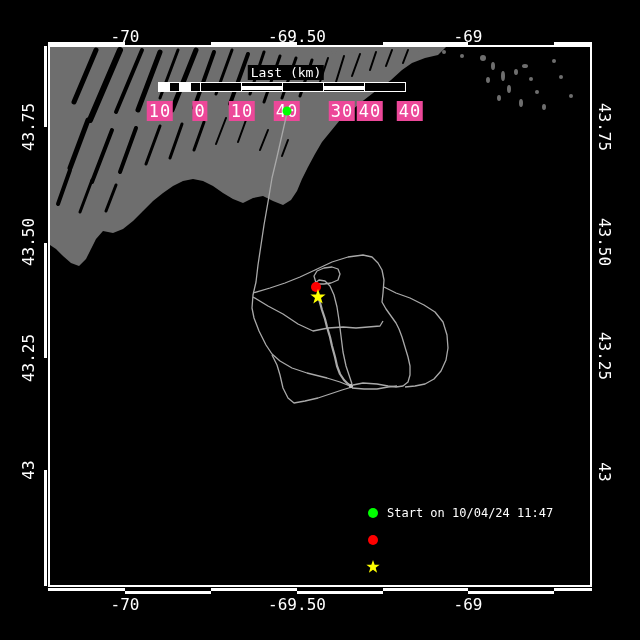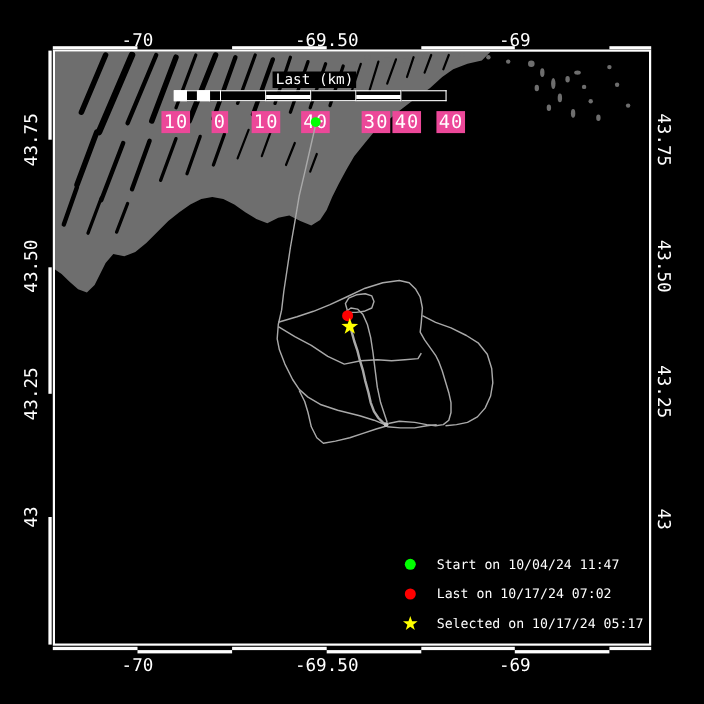--- a/index.html
+++ b/index.html
@@ -20,21 +20,21 @@
   .scell{height:8px;border:1px solid #fff;border-left-width:0;background:#000;box-sizing:content-box;}
   .scell.first{border-left-width:1px;}
   .scell.wfill{background:#fff;}
   .scell.striped{background:linear-gradient(#000 0 3px,#fff 3px 7px,#000 7px 10px);}
   .sblabel{position:absolute;top:54px;transform:translateX(-50%);font-size:17px;
            letter-spacing:1px;background:#ec4899;padding:0 2px;z-index:4;}
   
   .legend{position:absolute;left:314px;top:452px;z-index:5;}
   .legrow{display:flex;align-items:center;height:27px;}
   .legrow svg{flex:0 0 18px;}
-  .legrow span{margin-left:15px;font-size:12px;white-space:nowrap;}
+  .legrow span{margin-left:5px;font-size:12px;white-space:nowrap;}
 </style>
 </head>
 <body>
 
 <div class="screen">
 
   <div class="axlabel h" style="left:125px;top:27px">-70</div>
   <div class="axlabel h" style="left:297px;top:27px">-69.50</div>
   <div class="axlabel h" style="left:468px;top:27px">-69</div>
 
@@ -182,24 +182,22 @@
       <div class="legrow">
         <svg width="18" height="14" viewBox="0 0 18 14">
           <circle cx="9" cy="7" r="5" fill="#00ff00"></circle>
         </svg>
         <span>Start on 10/04/24 11:47</span>
       </div>
       <div class="legrow">
         <svg width="18" height="14" viewBox="0 0 18 14">
           <circle cx="9" cy="7" r="5" fill="#ff0000"></circle>
         </svg>
-        <span>Last on 10/17/24 07:02</span>
       </div>
       <div class="legrow">
         <svg width="18" height="14" viewBox="-9 -7 18 14">
           <polygon points="0,-7 1.65,-2.27 6.66,-2.16 2.66,0.87 4.11,5.66 0,2.8 -4.11,5.66 -2.66,0.87 -6.66,-2.16 -1.65,-2.27" fill="#ffff00"></polygon>
         </svg>
-        <span>Selected on 10/17/24 05:17</span>
       </div>
     </div>
 
   </div>
 </div>
 
 </body></html>

